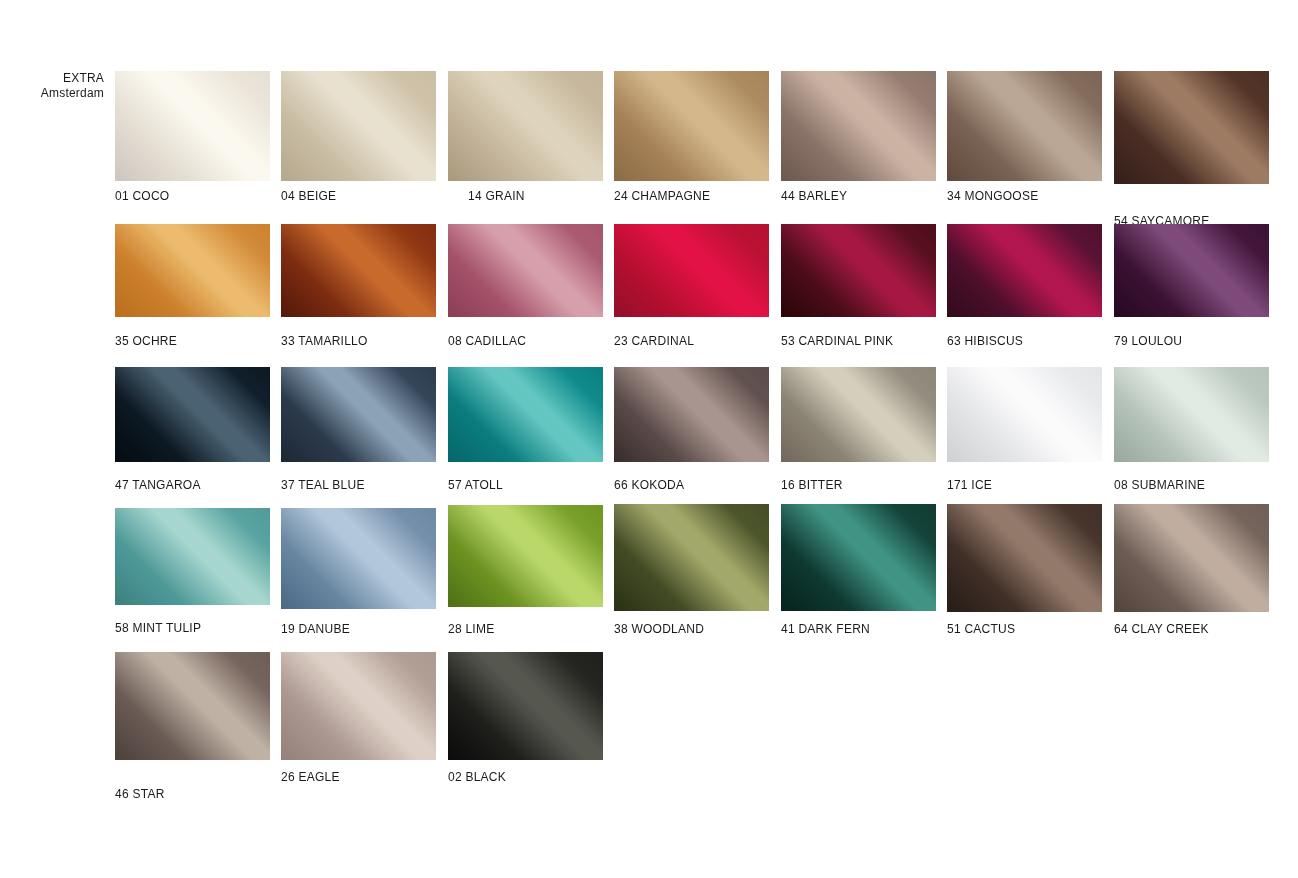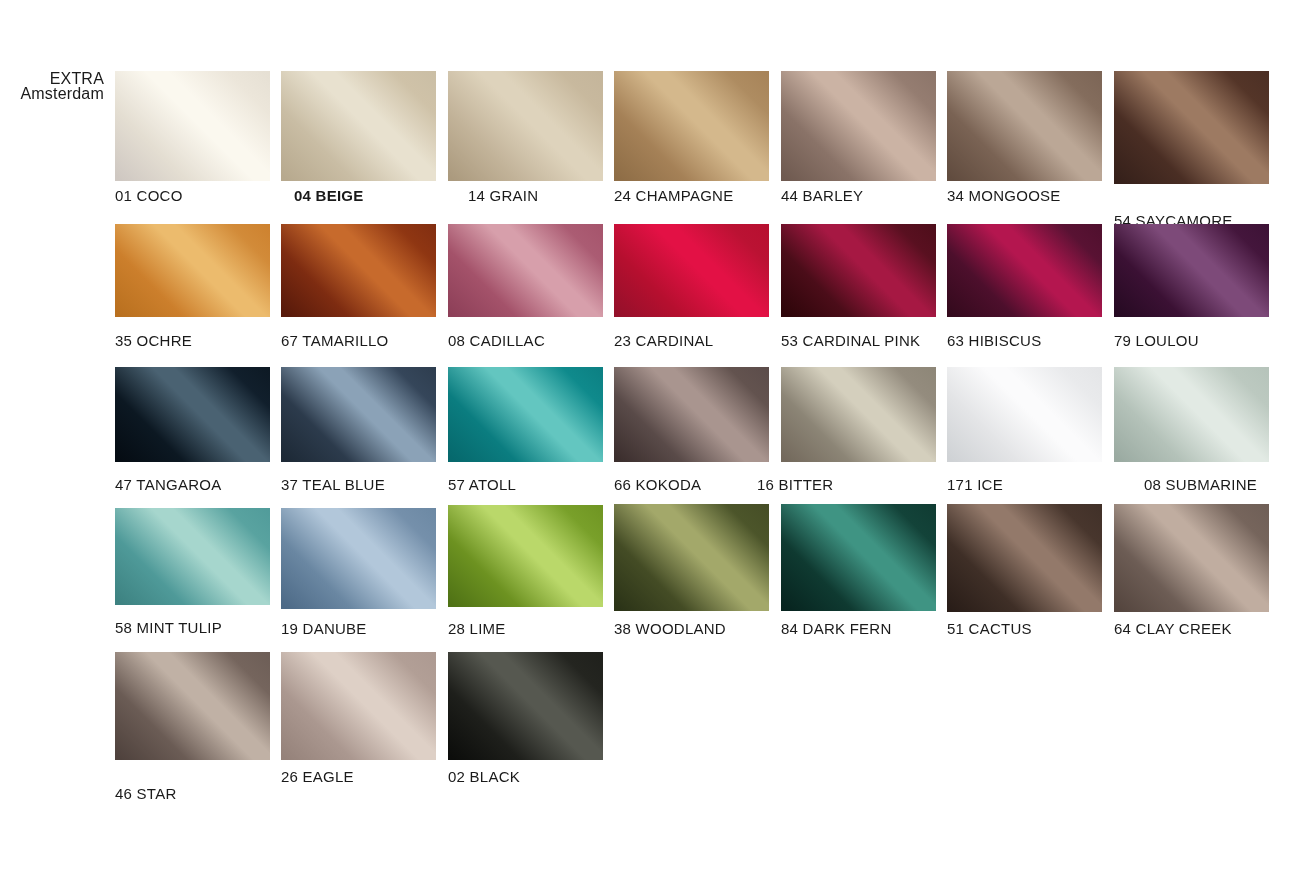--- a/index.html
+++ b/index.html
@@ -22,21 +22,21 @@
 
   
   #brand {
     position: absolute;
     left: 0px;
     top: 71px;
     width: 104px;
     text-align: right;
     line-height: 15px;
     color: #1a1a1a;
-    font-size: 16px;
+    font-size: 12px;
     letter-spacing: 0.2px;
   }
   #brand .brand-line {
     display: block;
     white-space: nowrap;
   }
 
   
   #grid {
     position: absolute;
@@ -61,21 +61,21 @@
     position: absolute;
     left: -20%;
     top: -20%;
     width: 140%;
     height: 140%;
   }
   .swatch-label {
     position: absolute;
     left: 0;
     white-space: nowrap;
-    font-size: 15px;
+    font-size: 12px;
     letter-spacing: 0.25px;
     color: #1a1a1a;
     line-height: 12px;
   }
 </style>
 </head>
 <body>
 
 <div id="page">
 
@@ -89,21 +89,21 @@
         <div class="swatch-chip" style="background: rgb(228, 222, 210);">
           <div class="sheen" style="background: linear-gradient(45deg, rgb(207, 200, 194) 0%, rgb(207, 200, 194) 16%, rgb(228, 222, 210) 34%, rgb(251, 248, 239) 52%, rgb(251, 248, 239) 58%, rgb(236, 230, 218) 74%, rgb(228, 222, 210) 88%, rgb(207, 200, 194) 100%);"></div>
         </div>
       </div>
       <div class="swatch-label" style="left: 115px; top: 190px; position: absolute; color: rgb(26, 26, 26);">01 COCO</div>
       <div class="swatch-cell" style="left: 281px; top: 71px; width: 155px; height: 110px;">
         <div class="swatch-chip" style="background: rgb(201, 189, 164);">
           <div class="sheen" style="background: linear-gradient(45deg, rgb(183, 169, 142) 0%, rgb(183, 169, 142) 16%, rgb(201, 189, 164) 34%, rgb(232, 225, 207) 52%, rgb(232, 225, 207) 58%, rgb(207, 194, 168) 74%, rgb(201, 189, 164) 88%, rgb(183, 169, 142) 100%);"></div>
         </div>
       </div>
-      <div class="swatch-label" style="left: 294px; top: 190px; position: absolute; color: rgb(26, 26, 26); font-weight: bold;">04 BEIGE</div>
+      <div class="swatch-label" style="left: 281px; top: 190px; position: absolute; color: rgb(26, 26, 26);">04 BEIGE</div>
       <div class="swatch-cell" style="left: 448px; top: 71px; width: 155px; height: 110px;">
         <div class="swatch-chip" style="background: rgb(195, 180, 154);">
           <div class="sheen" style="background: linear-gradient(45deg, rgb(171, 154, 126) 0%, rgb(171, 154, 126) 16%, rgb(195, 180, 154) 34%, rgb(222, 211, 188) 52%, rgb(222, 211, 188) 58%, rgb(200, 185, 158) 74%, rgb(195, 180, 154) 88%, rgb(171, 154, 126) 100%);"></div>
         </div>
       </div>
       <div class="swatch-label" style="left: 448px; top: 190px; position: absolute; color: rgb(26, 26, 26); margin-left: 20px;">14 GRAIN</div>
       <div class="swatch-cell" style="left: 614px; top: 71px; width: 155px; height: 110px;">
         <div class="swatch-chip" style="background: rgb(165, 129, 87);">
           <div class="sheen" style="background: linear-gradient(45deg, rgb(142, 109, 70) 0%, rgb(142, 109, 70) 16%, rgb(165, 129, 87) 34%, rgb(212, 184, 140) 52%, rgb(212, 184, 140) 58%, rgb(174, 140, 97) 74%, rgb(165, 129, 87) 88%, rgb(142, 109, 70) 100%);"></div>
         </div>
@@ -131,21 +131,21 @@
         <div class="swatch-chip" style="background: rgb(204, 127, 44);">
           <div class="sheen" style="background: linear-gradient(45deg, rgb(185, 112, 31) 0%, rgb(185, 112, 31) 16%, rgb(204, 127, 44) 34%, rgb(236, 187, 109) 52%, rgb(236, 187, 109) 58%, rgb(210, 139, 57) 74%, rgb(204, 127, 44) 88%, rgb(185, 112, 31) 100%);"></div>
         </div>
       </div>
       <div class="swatch-label" style="left: 115px; top: 335px; position: absolute; color: rgb(26, 26, 26);">35 OCHRE</div>
       <div class="swatch-cell" style="left: 281px; top: 224px; width: 155px; height: 93px;">
         <div class="swatch-chip" style="background: rgb(126, 44, 17);">
           <div class="sheen" style="background: linear-gradient(45deg, rgb(87, 25, 10) 0%, rgb(87, 25, 10) 16%, rgb(126, 44, 17) 34%, rgb(199, 106, 44) 52%, rgb(199, 106, 44) 58%, rgb(143, 54, 18) 74%, rgb(126, 44, 17) 88%, rgb(87, 25, 10) 100%);"></div>
         </div>
       </div>
-      <div class="swatch-label" style="left: 281px; top: 335px; position: absolute; color: rgb(26, 26, 26);">67 TAMARILLO</div>
+      <div class="swatch-label" style="left: 281px; top: 335px; position: absolute; color: rgb(26, 26, 26);">33 TAMARILLO</div>
       <div class="swatch-cell" style="left: 448px; top: 224px; width: 155px; height: 93px;">
         <div class="swatch-chip" style="background: rgb(164, 82, 106);">
           <div class="sheen" style="background: linear-gradient(45deg, rgb(141, 63, 88) 0%, rgb(141, 63, 88) 16%, rgb(164, 82, 106) 34%, rgb(215, 159, 171) 52%, rgb(215, 159, 171) 58%, rgb(171, 92, 115) 74%, rgb(164, 82, 106) 88%, rgb(141, 63, 88) 100%);"></div>
         </div>
       </div>
       <div class="swatch-label" style="left: 448px; top: 335px; position: absolute; color: rgb(26, 26, 26);">08 CADILLAC</div>
       <div class="swatch-cell" style="left: 614px; top: 224px; width: 155px; height: 93px;">
         <div class="swatch-chip" style="background: rgb(182, 15, 47);">
           <div class="sheen" style="background: linear-gradient(45deg, rgb(148, 16, 42) 0%, rgb(148, 16, 42) 16%, rgb(182, 15, 47) 34%, rgb(227, 17, 69) 52%, rgb(227, 17, 69) 58%, rgb(187, 18, 51) 74%, rgb(182, 15, 47) 88%, rgb(148, 16, 42) 100%);"></div>
         </div>
@@ -191,33 +191,33 @@
         <div class="swatch-chip" style="background: rgb(90, 75, 73);">
           <div class="sheen" style="background: linear-gradient(45deg, rgb(59, 46, 45) 0%, rgb(59, 46, 45) 16%, rgb(90, 75, 73) 34%, rgb(169, 149, 143) 52%, rgb(169, 149, 143) 58%, rgb(99, 83, 79) 74%, rgb(90, 75, 73) 88%, rgb(59, 46, 45) 100%);"></div>
         </div>
       </div>
       <div class="swatch-label" style="left: 614px; top: 479px; position: absolute; color: rgb(26, 26, 26);">66 KOKODA</div>
       <div class="swatch-cell" style="left: 781px; top: 367px; width: 155px; height: 95px;">
         <div class="swatch-chip" style="background: rgb(140, 133, 118);">
           <div class="sheen" style="background: linear-gradient(45deg, rgb(115, 105, 92) 0%, rgb(115, 105, 92) 16%, rgb(140, 133, 118) 34%, rgb(212, 207, 189) 52%, rgb(212, 207, 189) 58%, rgb(148, 140, 126) 74%, rgb(140, 133, 118) 88%, rgb(115, 105, 92) 100%);"></div>
         </div>
       </div>
-      <div class="swatch-label" style="left: 757px; top: 479px; position: absolute; color: rgb(26, 26, 26);">16 BITTER</div>
+      <div class="swatch-label" style="left: 781px; top: 479px; position: absolute; color: rgb(26, 26, 26);">16 BITTER</div>
       <div class="swatch-cell" style="left: 947px; top: 367px; width: 155px; height: 95px;">
         <div class="swatch-chip" style="background: rgb(227, 228, 230);">
           <div class="sheen" style="background: linear-gradient(45deg, rgb(207, 210, 213) 0%, rgb(207, 210, 213) 16%, rgb(227, 228, 230) 34%, rgb(251, 251, 252) 52%, rgb(251, 251, 252) 58%, rgb(233, 234, 236) 74%, rgb(227, 228, 230) 88%, rgb(207, 210, 213) 100%);"></div>
         </div>
       </div>
       <div class="swatch-label" style="left: 947px; top: 479px; position: absolute; color: rgb(26, 26, 26);">171 ICE</div>
       <div class="swatch-cell" style="left: 1114px; top: 367px; width: 155px; height: 95px;">
         <div class="swatch-chip" style="background: rgb(180, 194, 185);">
           <div class="sheen" style="background: linear-gradient(45deg, rgb(154, 170, 161) 0%, rgb(154, 170, 161) 16%, rgb(180, 194, 185) 34%, rgb(226, 234, 228) 52%, rgb(226, 234, 228) 58%, rgb(188, 201, 192) 74%, rgb(180, 194, 185) 88%, rgb(154, 170, 161) 100%);"></div>
         </div>
       </div>
-      <div class="swatch-label" style="left: 1114px; top: 479px; position: absolute; color: rgb(26, 26, 26); margin-left: 30px;">08 SUBMARINE</div>
+      <div class="swatch-label" style="left: 1114px; top: 479px; position: absolute; color: rgb(26, 26, 26);">08 SUBMARINE</div>
       <div class="swatch-cell" style="left: 115px; top: 508px; width: 155px; height: 97px;">
         <div class="swatch-chip" style="background: rgb(79, 154, 153);">
           <div class="sheen" style="background: linear-gradient(45deg, rgb(61, 130, 129) 0%, rgb(61, 130, 129) 16%, rgb(79, 154, 153) 34%, rgb(166, 214, 205) 52%, rgb(166, 214, 205) 58%, rgb(89, 163, 160) 74%, rgb(79, 154, 153) 88%, rgb(61, 130, 129) 100%);"></div>
         </div>
       </div>
       <div class="swatch-label" style="left: 115px; top: 622px; position: absolute; color: rgb(26, 26, 26);">58 MINT TULIP</div>
       <div class="swatch-cell" style="left: 281px; top: 508px; width: 155px; height: 101px;">
         <div class="swatch-chip" style="background: rgb(106, 135, 162);">
           <div class="sheen" style="background: linear-gradient(45deg, rgb(77, 106, 135) 0%, rgb(77, 106, 135) 16%, rgb(106, 135, 162) 34%, rgb(178, 199, 218) 52%, rgb(178, 199, 218) 58%, rgb(117, 144, 171) 74%, rgb(106, 135, 162) 88%, rgb(77, 106, 135) 100%);"></div>
         </div>
@@ -233,21 +233,21 @@
         <div class="swatch-chip" style="background: rgb(68, 76, 37);">
           <div class="sheen" style="background: linear-gradient(45deg, rgb(43, 51, 23) 0%, rgb(43, 51, 23) 16%, rgb(68, 76, 37) 34%, rgb(163, 168, 106) 52%, rgb(163, 168, 106) 58%, rgb(76, 85, 42) 74%, rgb(68, 76, 37) 88%, rgb(43, 51, 23) 100%);"></div>
         </div>
       </div>
       <div class="swatch-label" style="left: 614px; top: 623px; position: absolute; color: rgb(26, 26, 26);">38 WOODLAND</div>
       <div class="swatch-cell" style="left: 781px; top: 504px; width: 155px; height: 107px;">
         <div class="swatch-chip" style="background: rgb(15, 58, 49);">
           <div class="sheen" style="background: linear-gradient(45deg, rgb(7, 36, 31) 0%, rgb(7, 36, 31) 16%, rgb(15, 58, 49) 34%, rgb(63, 148, 131) 52%, rgb(63, 148, 131) 58%, rgb(19, 67, 57) 74%, rgb(15, 58, 49) 88%, rgb(7, 36, 31) 100%);"></div>
         </div>
       </div>
-      <div class="swatch-label" style="left: 781px; top: 623px; position: absolute; color: rgb(26, 26, 26);">84 DARK FERN</div>
+      <div class="swatch-label" style="left: 781px; top: 623px; position: absolute; color: rgb(26, 26, 26);">41 DARK FERN</div>
       <div class="swatch-cell" style="left: 947px; top: 504px; width: 155px; height: 108px;">
         <div class="swatch-chip" style="background: rgb(63, 47, 39);">
           <div class="sheen" style="background: linear-gradient(45deg, rgb(41, 29, 24) 0%, rgb(41, 29, 24) 16%, rgb(63, 47, 39) 34%, rgb(147, 121, 106) 52%, rgb(147, 121, 106) 58%, rgb(72, 54, 45) 74%, rgb(63, 47, 39) 88%, rgb(41, 29, 24) 100%);"></div>
         </div>
       </div>
       <div class="swatch-label" style="left: 947px; top: 623px; position: absolute; color: rgb(26, 26, 26);">51 CACTUS</div>
       <div class="swatch-cell" style="left: 1114px; top: 504px; width: 155px; height: 108px;">
         <div class="swatch-chip" style="background: rgb(109, 93, 85);">
           <div class="sheen" style="background: linear-gradient(45deg, rgb(84, 69, 62) 0%, rgb(84, 69, 62) 16%, rgb(109, 93, 85) 34%, rgb(192, 173, 160) 52%, rgb(192, 173, 160) 58%, rgb(118, 101, 92) 74%, rgb(109, 93, 85) 88%, rgb(84, 69, 62) 100%);"></div>
         </div>

